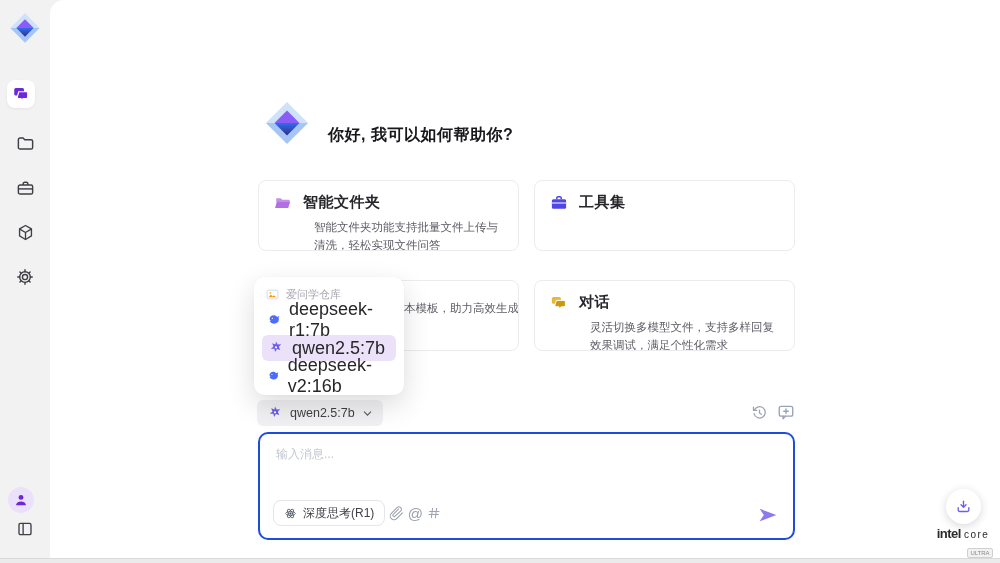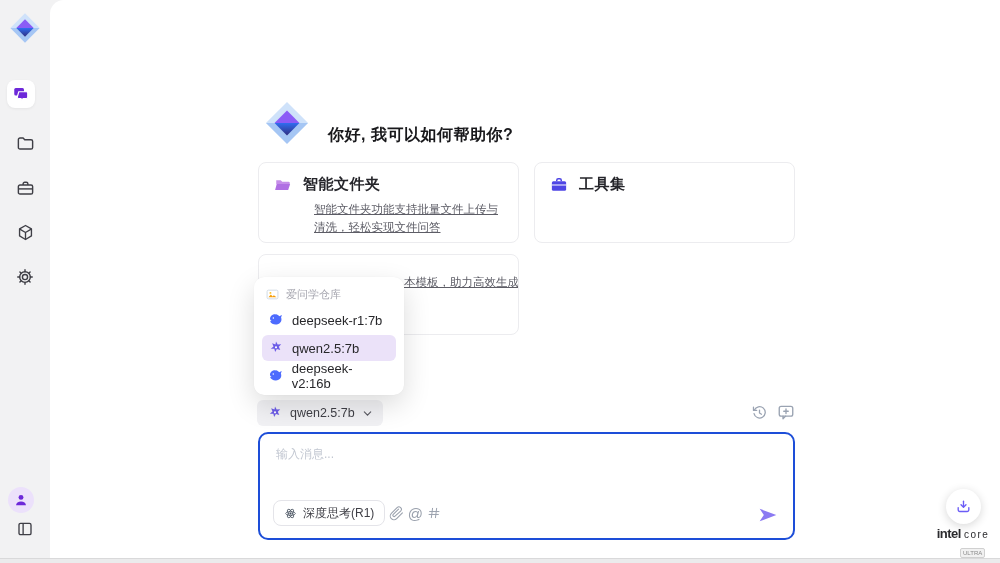--- a/index.html
+++ b/index.html
@@ -27,34 +27,34 @@
   #sb-cube   { left:15px; top:222px; }
   #sb-gear   { left:15px; top:267px; }
   #sb-user   { left:8px;  top:487px; width:26px; height:26px; border-radius:50%; background:#ece1fb; cursor:pointer;}
   #sb-panel  { left:15px; top:519px; }
   
   #greeting { position:absolute; left:264px; top:100px; display:flex; align-items:flex-end; gap:18px; }
   #greeting-title { font-size:16px; font-weight:700; color:#18181b; letter-spacing:.5px; }
   
   #cards { position:absolute; left:258px; top:162px; width:537px;
            display:grid; grid-template-columns:261px 261px; column-gap:15px; row-gap:11px; }
-  .card { height:81px; background:#fff; border:1px solid #ececef; border-radius:8px;
-          padding:12px 15px; overflow:hidden; cursor:pointer; }
+  .card { height:71px; background:#fff; border:1px solid #ececef; border-radius:8px;
+          padding:12px 15px; overflow:hidden; cursor:pointer;margin-top:18px; }
   .card-head { display:flex; align-items:center; gap:11px; }
   .card-title { font-size:15px; font-weight:700; color:#26262b; letter-spacing:.5px; }
-  .card-desc { margin:6px 0 0 40px; font-size:11.5px; line-height:18px; color:#5d5d66;text-decoration:underline; }
+  .card-desc { margin:6px 0 0 40px; font-size:11.5px; line-height:18px; color:#5d5d66; }
   .card-desc.frag { margin-left:130px; white-space:nowrap; }
   
   #model-menu { position:absolute; left:254px; top:277px; width:150px; z-index:20;
                 background:#fff; border-radius:10px; padding:6px 8px;
                 box-shadow:0 10px 28px rgba(0,0,0,.14), 0 0 1px rgba(0,0,0,.08); }
   .menu-header { display:flex; align-items:center; gap:7px; height:22px;
                  font-size:11px; color:#a7a7b0; padding:0 4px; }
   .menu-item { display:flex; align-items:center; gap:8px; height:26px; margin-top:2px;
-               padding:0 6px; border-radius:6px; font-size:13px; color:#27272a; cursor:pointer; }
+               padding:0 6px; border-radius:6px; font-size:18px; color:#27272a; cursor:pointer; }
   .menu-item.selected { background:#ebe2f9; }
   
   #model-selector { position:absolute; left:257px; top:400px; height:26px;
                     display:inline-flex; align-items:center; gap:7px; padding:0 10px;
                     background:#f1f1f4; border-radius:6px; font-size:12.5px; color:#3f3f46; cursor:pointer; }
   #history-btn { position:absolute; left:751px; top:404px; width:17px; height:17px; cursor:pointer; }
   #newchat-btn { position:absolute; left:777px; top:403px; width:18px; height:18px; cursor:pointer; }
   
   #composer { position:absolute; left:258px; top:432px; width:537px; height:108px;
               background:#fff; border:2px solid #1d4ed8; border-radius:10px; }
@@ -66,21 +66,21 @@
   #deepthink-pill { display:flex; align-items:center; gap:6px; height:26px; padding:0 10px;
               border:1px solid #e4e4e9; border-radius:8px; background:#fff;
               font-size:12px; color:#3f3f46; cursor:pointer; white-space:nowrap; }
   .tool-icon { width:16px; height:16px; display:flex; align-items:center; justify-content:center; cursor:pointer; }
   .at-glyph { font-size:15px; color:#9aa1ad; cursor:pointer; line-height:1; }
   #send-btn { position:absolute; right:15px; bottom:13px; width:20px; height:20px; cursor:pointer; }
   
   #download-fab { position:absolute; left:946px; top:489px; width:35px; height:35px; z-index:5;
               border-radius:50%; background:#fff; box-shadow:0 2px 10px rgba(0,0,0,.16);
               display:flex; align-items:center; justify-content:center; cursor:pointer; }
-  #intel-brand { position:absolute; left:926px; top:526px; width:74px; color:#2b2b2e; }
+  #intel-brand { position:absolute; left:926px; top:526px; width:74px; text-align:center; color:#2b2b2e; }
   #intel-row { display:flex; justify-content:center; align-items:baseline; gap:3px; }
   .intel-word { font-size:13px; font-weight:700; letter-spacing:-.5px; }
   .core-word  { font-size:10px; font-weight:400; letter-spacing:1.5px; }
   #intel-badge { display:inline-block; margin:1px 0 0 34px; min-width:20px; padding:0 2px;
               font-size:6px; line-height:8px; color:#8a8a8a; text-transform:uppercase;
               background:#f1f1f1; border:1px solid #d0d0d0; border-radius:2px; }
 </style>
 </head>
 <body>
 
@@ -190,20 +190,30 @@
         <path d="M2.5 12h19" stroke="#fff" stroke-width="1.4"></path>
       </svg>
       <span class="card-title">工具集</span>
     </div>
   </div>
 
   <div class="card">
     <div class="card-desc frag">本模板，助力高效生成多</div>
   </div>
 
+  <div class="card">
+    <div class="card-head">
+      <svg width="18" height="18" viewBox="0 0 24 24">
+        <rect x="2.5" y="4" width="12" height="9" rx="2" fill="#e5ba3a"></rect>
+        <path d="M8.5 8.5h10a2 2 0 0 1 2 2v4.5a2 2 0 0 1-2 2h-3.5l-3 2.6v-2.6h-3.5a2 2 0 0 1-2-2z" fill="#c9990f" stroke="#fff" stroke-width="1.3"></path>
+      </svg>
+      <span class="card-title">对话</span>
+    </div>
+    <div class="card-desc">灵活切换多模型文件，支持多样回复效果调试，满足个性化需求</div>
+  </div>
 </div>
 
 <div id="model-menu">
   <div class="menu-header">
     <svg width="13" height="13" viewBox="0 0 24 24">
       <rect x="2" y="4" width="20" height="16" rx="2.5" fill="#fff" stroke="#cbd5e1" stroke-width="1.6"></rect>
       <circle cx="8.2" cy="9" r="1.8" fill="#fbbf24"></circle>
       <path d="M4.5 17l4.5-5 3.2 3.6 2.3-2.2 4.8 3.6z" fill="#f59e0b"></path>
     </svg>
     <span>爱问学仓库</span>

